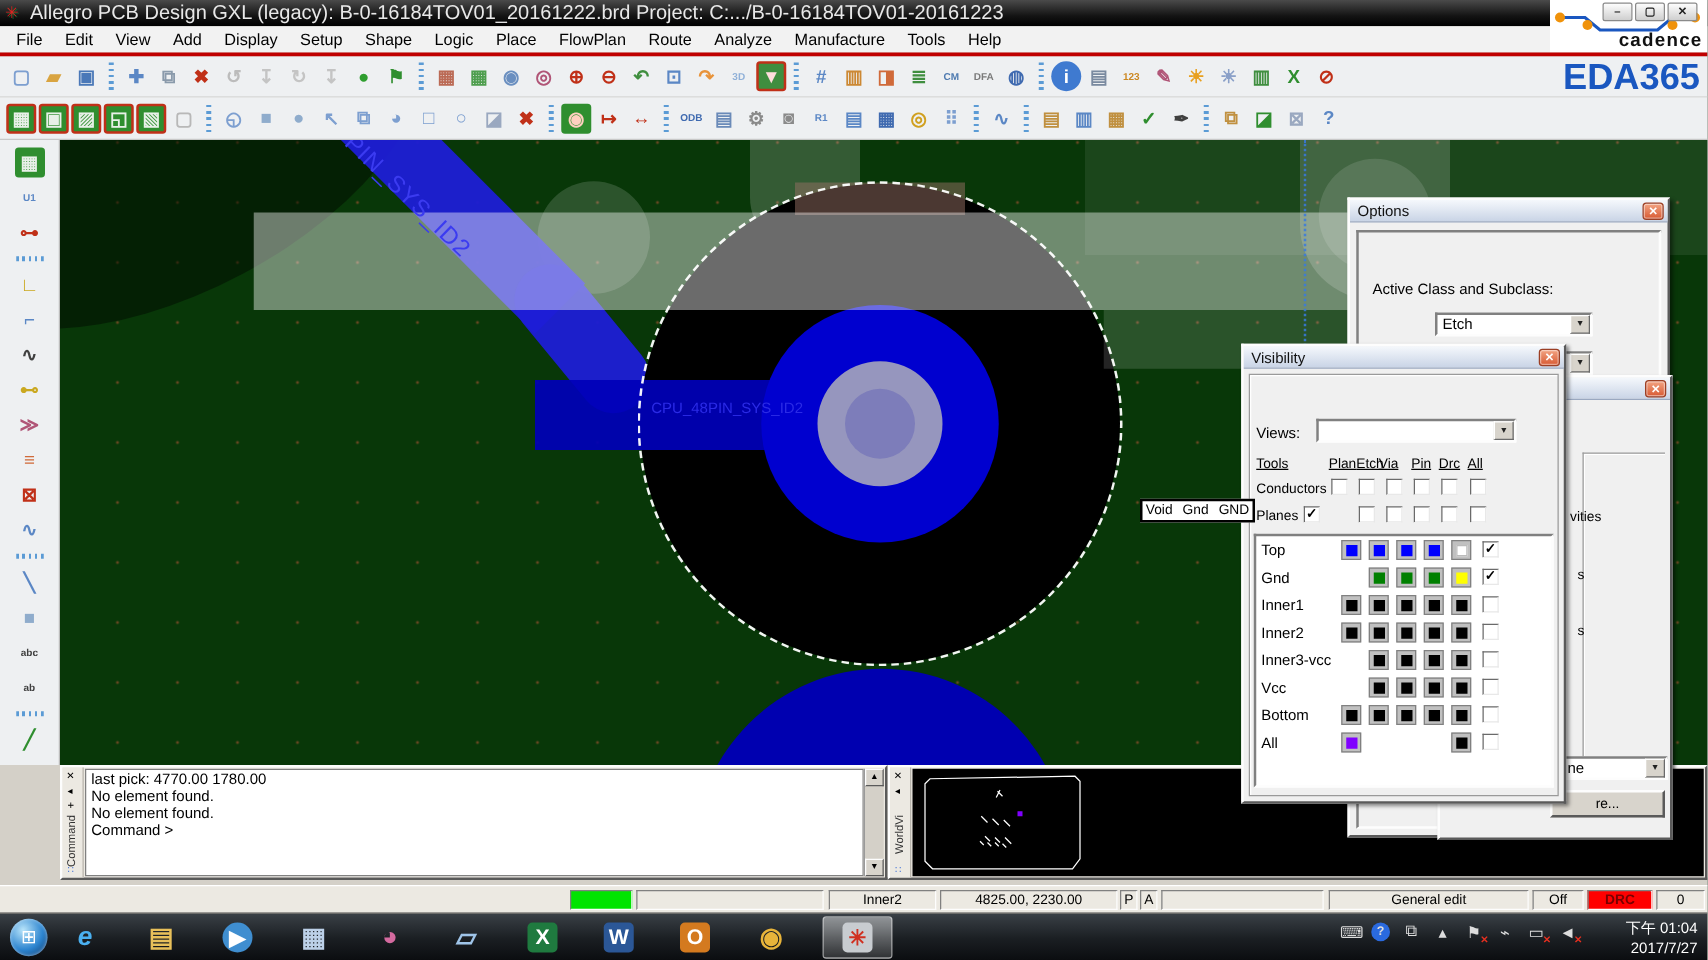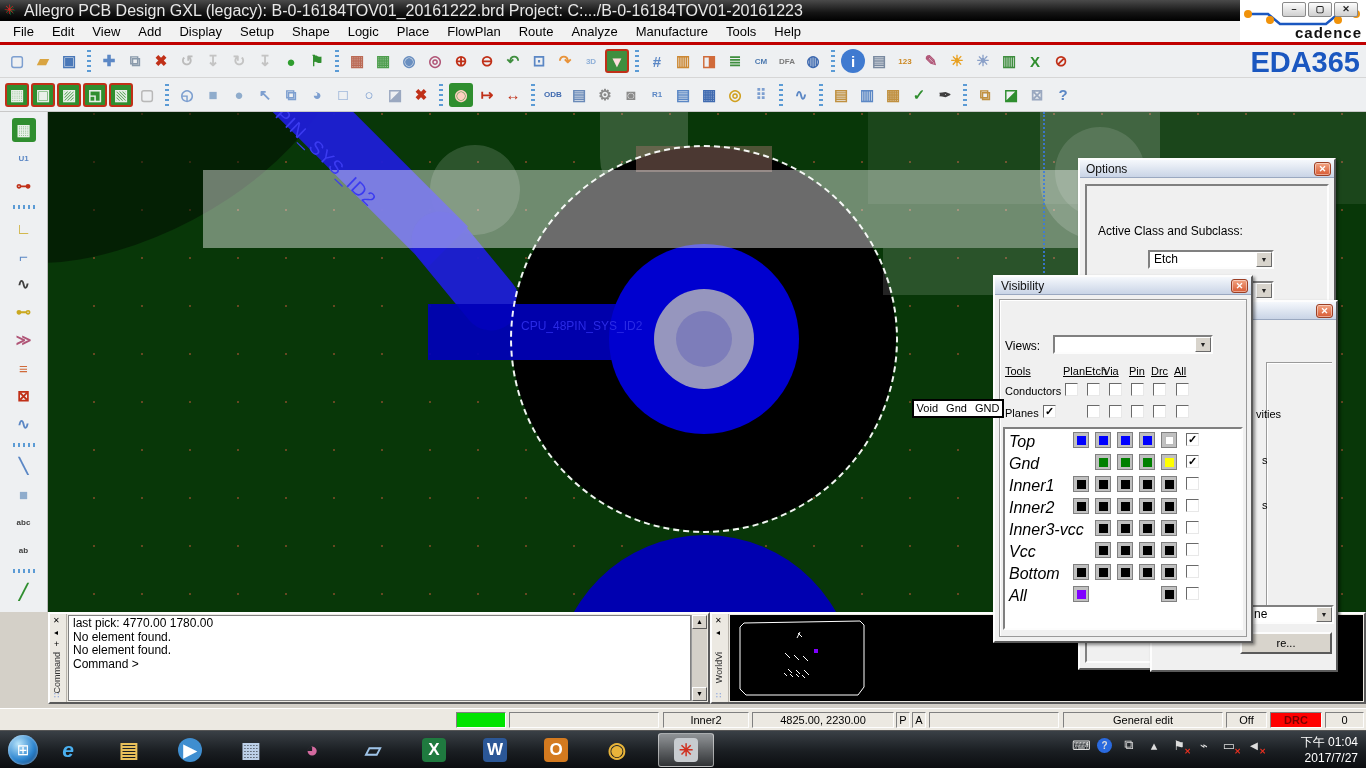--- a/index.html
+++ b/index.html
@@ -104,21 +104,21 @@
   .cb { position:absolute; width:13px; height:13px; background:#fff; border:1px solid;
     border-color:#6a6a6a #e8e8e8 #e8e8e8 #6a6a6a; font-size:11px; line-height:11px;
     text-align:center; font-weight:bold; color:#000;}
   .cb.checked::after { content:"✓"; }
   .sw { position:absolute; width:16px; height:16px; background:#c0c0c0; border:1px solid #808080;
     display:flex; align-items:center; justify-content:center; }
   .sw i { display:block; width:9px; height:9px; }
   #vis-list { position:absolute; left:8px; right:8px; top:150px; height:203px; background:#fff;
     border:2px solid; border-color:#808080 #fdfdfd #fdfdfd #808080; }
   .vis-row { position:relative; height:22px; }
-  .vis-row .rl { position:absolute; left:4px; top:4px; font-size:16px;font-style:italic; }
+  .vis-row .rl { position:absolute; left:4px; top:4px; font-size:12px; }
 
   #tooltip { left:912px; top:399px; width:92px; height:19px; background:#fff;
     border:2px solid #000; font-size:11px; line-height:15px; text-align:center;
     word-spacing:5px; z-index:30; }
 
   
   .dock { background:#ece9e2; border:2px solid; border-color:#fdfdfd #5a5a5a #5a5a5a #fdfdfd; }
   .dock-strip { position:absolute; left:0; top:0; bottom:0; width:17px; background:#ece9e2;
     border-right:1px solid #b8b4ac; font-size:9px; }
   .dock-strip .dx { position:absolute; left:3px; top:2px; font-size:8px; }

